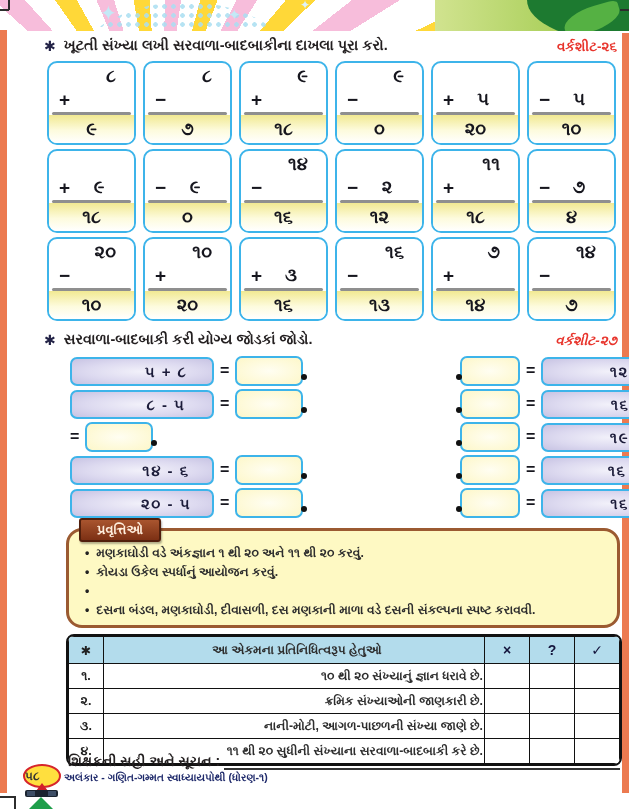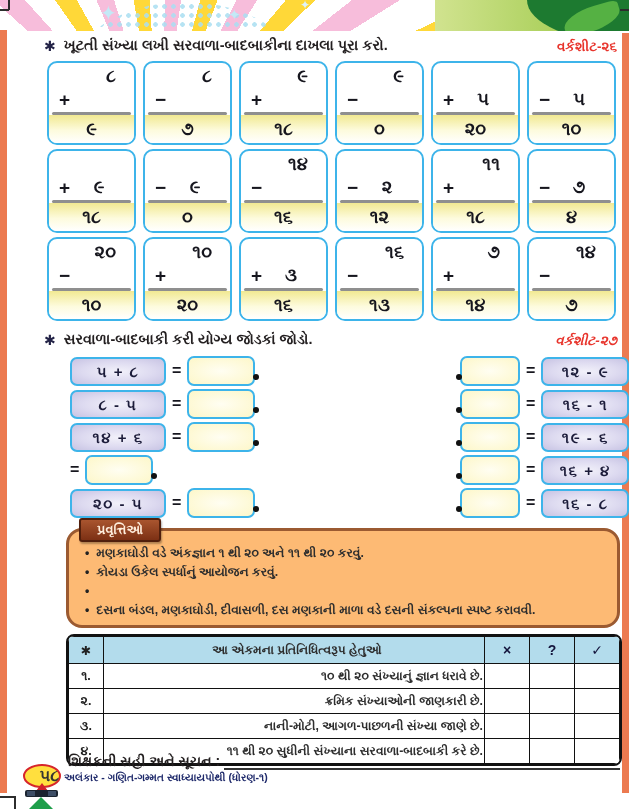--- a/index.html
+++ b/index.html
@@ -43,55 +43,55 @@
   .mans{flex:1;background:linear-gradient(to bottom,#f1e992 0%,#fdfbdd 55%,#ffffff 100%);
       text-align:center;font-size:18px;font-weight:bold;color:#16161e;line-height:28px;}
   
   .match{position:absolute;top:355px;left:0;width:629px;}
   .match-row{position:relative;height:33px;}
   .lgroup,.rgroup{position:absolute;top:1px;display:flex;align-items:center;gap:6px;}
   .lgroup{left:70px;}
   .rgroup{left:460px;}
   .expr{border:2px solid #3db4ea;border-radius:7px;height:25px;line-height:25px;text-align:center;
       font-size:15px;font-weight:bold;color:#1c1c3a;letter-spacing:1.5px;
-      background:radial-gradient(ellipse at center,#f2f1fa 0%,#dddaf0 55%,#c7c3e3 100%);}
+      background:radial-gradient(ellipse at center,#f2f1fa 0%,#dddaf0 55%,#c7c3e3 100%);padding-left:48px;}
   .expr-l{width:92px;}
   .expr-r{width:84px;}
   .eq{font-size:16px;font-weight:bold;color:#16161e;}
   .blank{position:relative;border:2px solid #3db4ea;border-radius:7px;height:26px;
       background:radial-gradient(ellipse at center,#fffef2 0%,#fdf7c9 100%);}
   .blank-l{width:64px;}
   .blank-r{width:56px;}
   .dot{position:absolute;width:6px;height:6px;border-radius:50%;background:#111;}
   .dot-r{right:-6px;bottom:4px;}
   .dot-l{left:-6px;bottom:4px;}
   
   .activities{position:absolute;top:528px;left:66px;width:548px;height:94px;
-      border:3px solid #9b5a31;border-radius:16px;background:#fdba74;}
+      border:3px solid #9b5a31;border-radius:16px;background:#fef9c3;}
   .plaque{position:absolute;top:-13px;left:10px;padding:2px 16px;border:2px solid #511f0c;border-radius:3px;
       background:linear-gradient(#a9552f,#7c3014);color:#ffeedd;font-weight:bold;font-size:13px;
       box-shadow:1px 2px 2px rgba(0,0,0,.3);}
   .act-list{margin:0;padding:13px 8px 0 16px;list-style:none;}
   .act-item{font-size:12.3px;font-weight:bold;color:#2e2e2e;line-height:19px;display:flex;gap:7px;}
   .bullet{color:#222;}
   
   .otable-wrap{position:absolute;top:634px;left:66px;width:552px;border:2px solid #111;border-radius:8px;overflow:hidden;background:#fff;}
   table{border-collapse:collapse;width:100%;}
   th,td{border:1.3px solid #111;}
   th{background:#b3dcec;height:24px;font-size:13px;color:#14143c;}
   td{height:22px;background:#fff;}
   .c-num{width:32px;text-align:center;font-weight:bold;font-size:12.5px;color:#222;}
   .c-text{padding-left:7px;font-size:12.3px;font-weight:bold;color:#2e2e2e;text-align:right;}
   .c-mark{width:42px;text-align:center;font-weight:bold;font-size:14px;}
   
   .signline{position:absolute;top:753px;left:68px;width:552px;display:flex;align-items:flex-end;gap:4px;
       font-size:14px;font-weight:bold;color:#231f20;}
   .sign-rule{flex:1;border-bottom:2px solid #333;height:14px;}
   .pagenum{position:absolute;left:23px;top:764px;width:34px;height:20px;border:2px solid #d6252b;border-radius:50%;
-      background:#ffdf3e;text-align:right;font-size:16px;font-weight:bold;color:#333;line-height:20px;}
+      background:#ffdf3e;text-align:left;font-size:12px;font-weight:bold;color:#333;line-height:20px;}
   .booktitle{position:absolute;left:64px;top:771px;font-size:10.5px;font-weight:bold;color:#1f2a6b;}
   .mascot{position:absolute;left:25px;top:786px;width:36px;height:23px;}
   .m-red{position:absolute;top:-3px;left:11px;width:0;height:0;
       border-left:6px solid transparent;border-right:6px solid transparent;border-bottom:8px solid #d1202a;}
   .m-bar{position:absolute;top:4px;left:0;width:33px;height:7px;background:#1b2430;border-radius:2px;}
   .m-lens{position:absolute;top:5px;width:8px;height:5px;background:#3d4e66;}
   .m-lens.l1{left:2px;} .m-lens.l2{left:23px;}
   .m-green{position:absolute;top:11px;left:4px;width:0;height:0;
       border-left:12px solid transparent;border-right:12px solid transparent;border-bottom:12px solid #1e9e4a;}
 </style>
@@ -323,36 +323,36 @@
     <div class="rgroup">
         <div class="blank blank-r">
           <span class="dot dot-l"></span>
         </div>
         <span class="eq">=</span>
         <div class="expr expr-r">૧૬ - ૧</div>
       </div>
   </div>
   <div class="match-row">
     <div class="lgroup">
-        <div class="expr expr-l">૧૪ + ૬</div>
         <span class="eq">=</span>
         <div class="blank blank-l">
           <span class="dot dot-r"></span>
         </div>
       </div>
     <div class="rgroup">
         <div class="blank blank-r">
           <span class="dot dot-l"></span>
         </div>
         <span class="eq">=</span>
         <div class="expr expr-r">૧૯ - ૬</div>
       </div>
   </div>
   <div class="match-row">
     <div class="lgroup">
+        <div class="expr expr-l">૧૪ - ૬</div>
         <span class="eq">=</span>
         <div class="blank blank-l">
           <span class="dot dot-r"></span>
         </div>
       </div>
     <div class="rgroup">
         <div class="blank blank-r">
           <span class="dot dot-l"></span>
         </div>
         <span class="eq">=</span>

